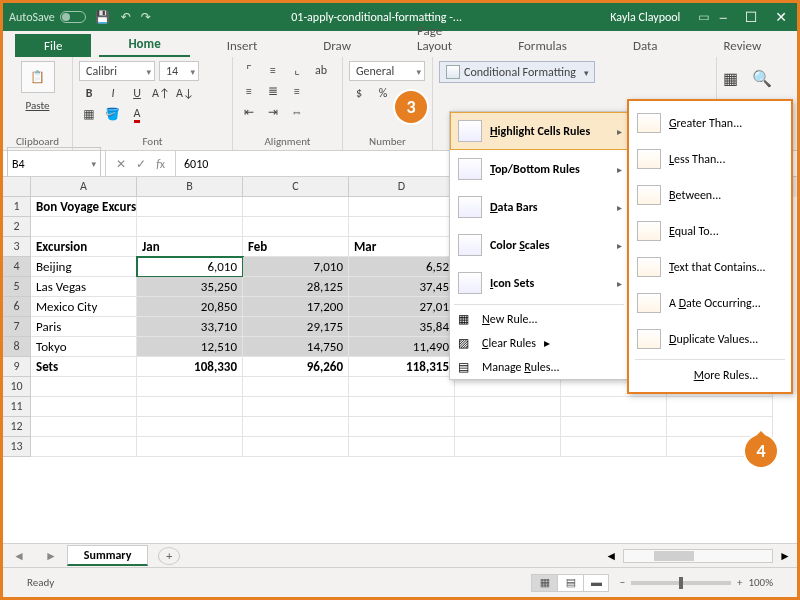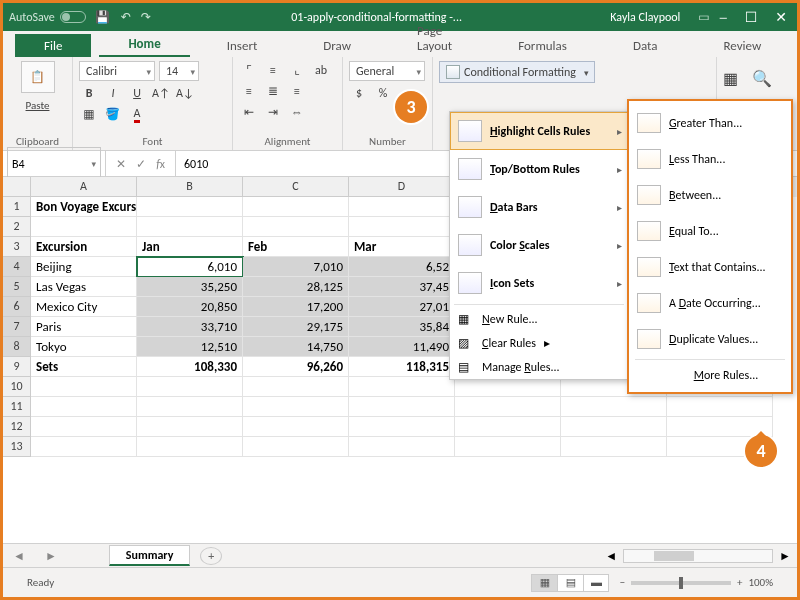--- a/index.html
+++ b/index.html
@@ -56,21 +56,21 @@
   .rowhead.sel { background:#d8d8d8; }
   .cell { width:106px; border-right:1px solid #e3e3e3; border-bottom:1px solid #e3e3e3; padding:0 5px; line-height:19px; overflow:hidden; white-space:nowrap;}
   .cell.num { text-align:right; }
   .cell.bold { font-weight:700; }
   .cell.sel { background:#d4d4d4; }
   .cell.selA { background:#fff; outline:2px solid #217346; outline-offset:-1px; }
   
   
   .sheettabs { height:24px; border-top:1px solid #d0d0d0; display:flex; align-items:center; font-size:12px; background:#f3f2f1;}
   .sheettabs .nav { padding:0 10px; color:#888;}
-  .sheettab { padding:2px 16px; background:#fff; border:1px solid #ccc; border-bottom:2px solid #217346; font-weight:600;margin-left:42px;}
+  .sheettab { padding:2px 16px; background:#fff; border:1px solid #ccc; border-bottom:2px solid #217346; font-weight:600;}
   .addsheet { width:22px; height:18px; border:1px solid #ccc; border-radius:50%; margin-left:10px; text-align:center; line-height:16px; color:#666;}
   .hscroll { flex:1; display:flex; justify-content:flex-end; align-items:center; padding-right:6px; gap:6px;}
   .scrollbar { width:150px; height:14px; border:1px solid #ccc; background:#f8f8f8; position:relative;}
   .scrollbar .thumb { position:absolute; left:30px; width:40px; top:1px; bottom:1px; background:#cfcfcf;}
   
   
   .status { height:30px; border-top:1px solid #d0d0d0; background:#f3f2f1; display:flex; align-items:center; font-size:11px; padding:0 24px; color:#555;}
   .status .spacer { flex:1;}
   .viewbtns { display:flex; gap:0;}
   .viewbtn { width:26px; height:18px; border:1px solid #ccc; border-right:none; display:flex;align-items:center;justify-content:center; background:#fff;}

